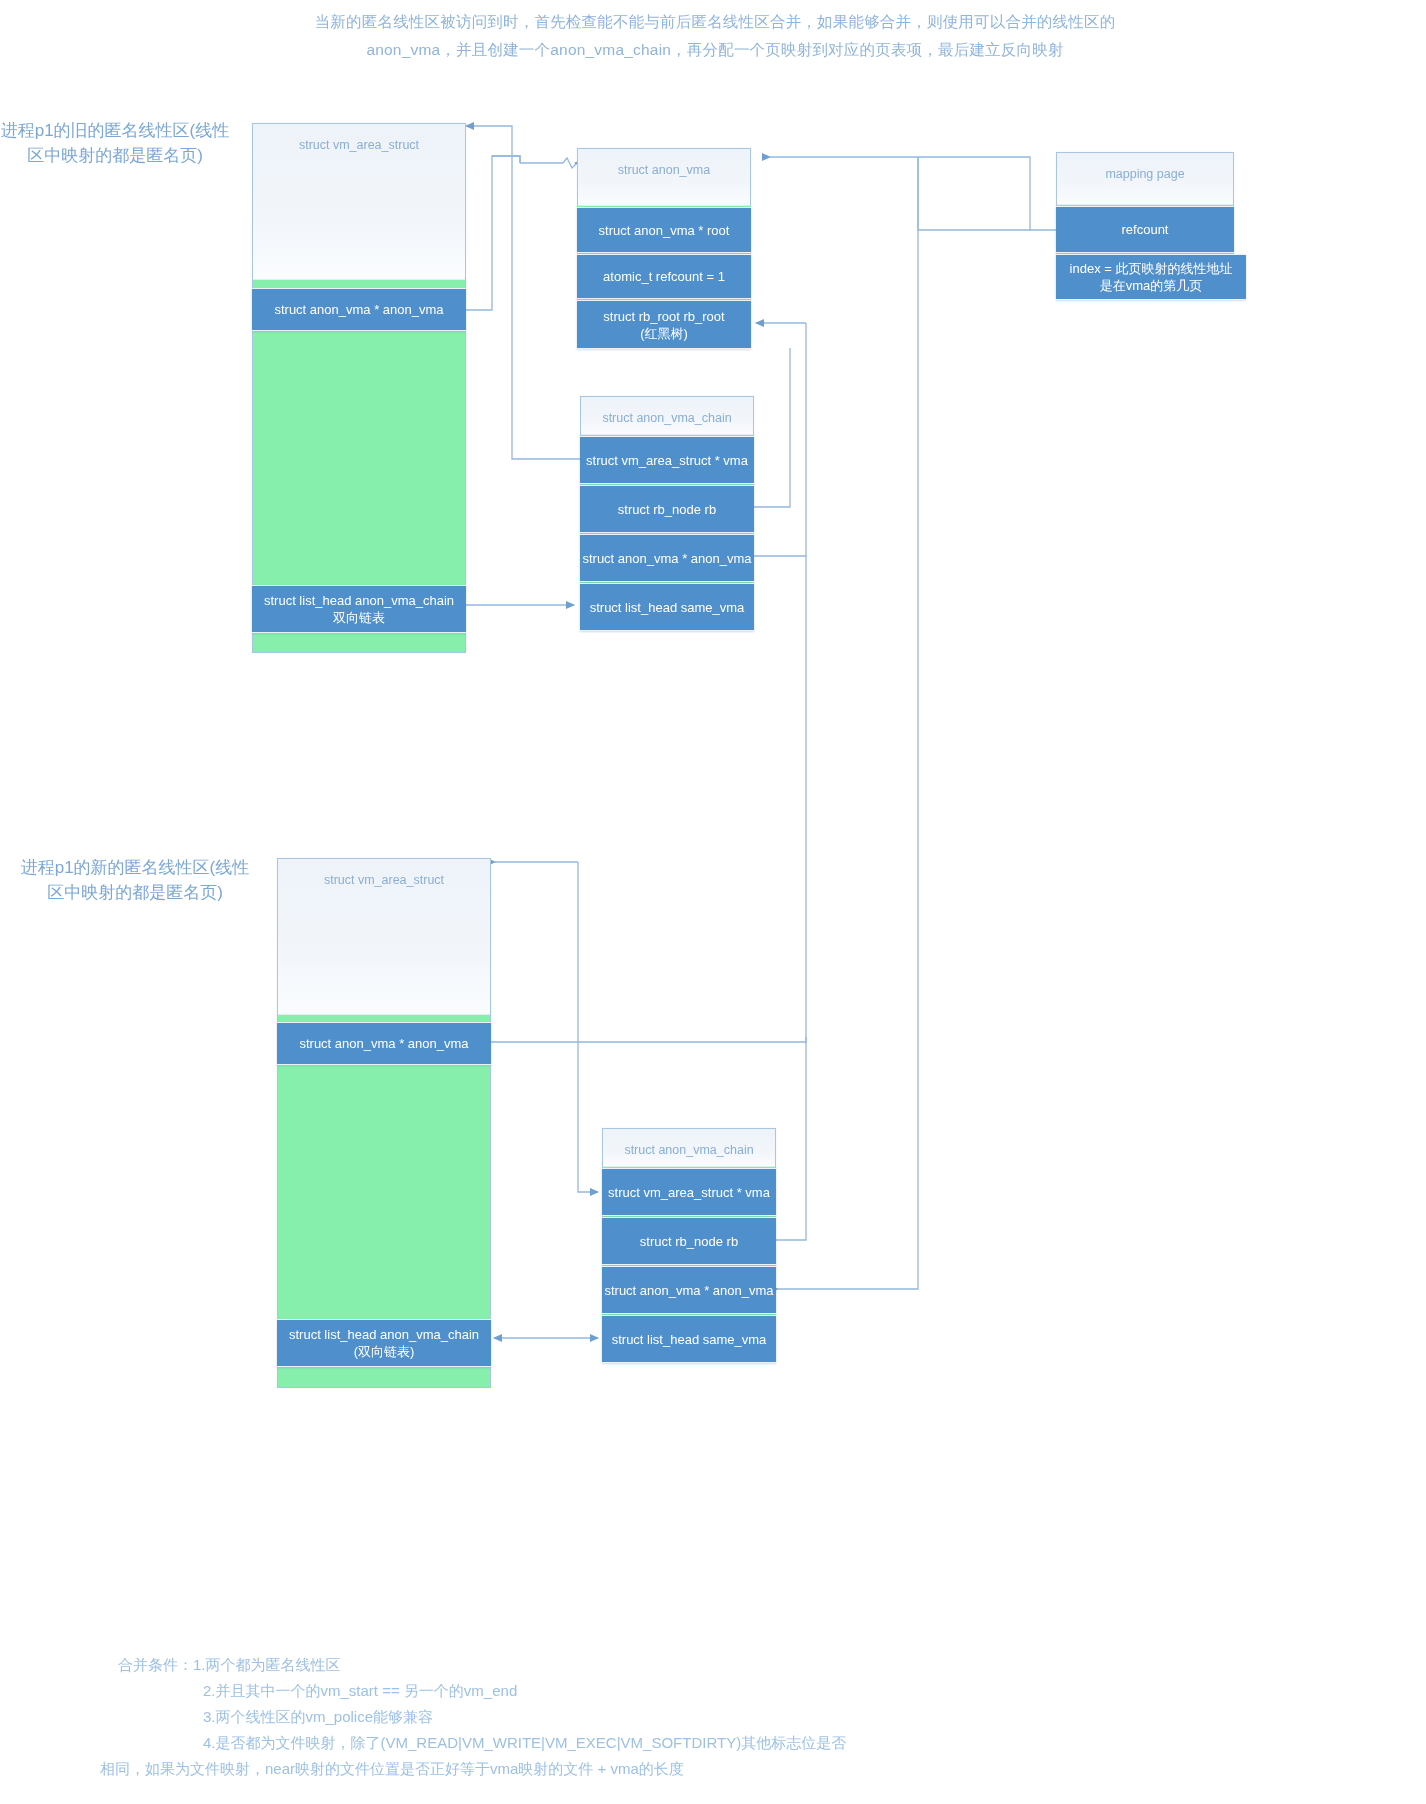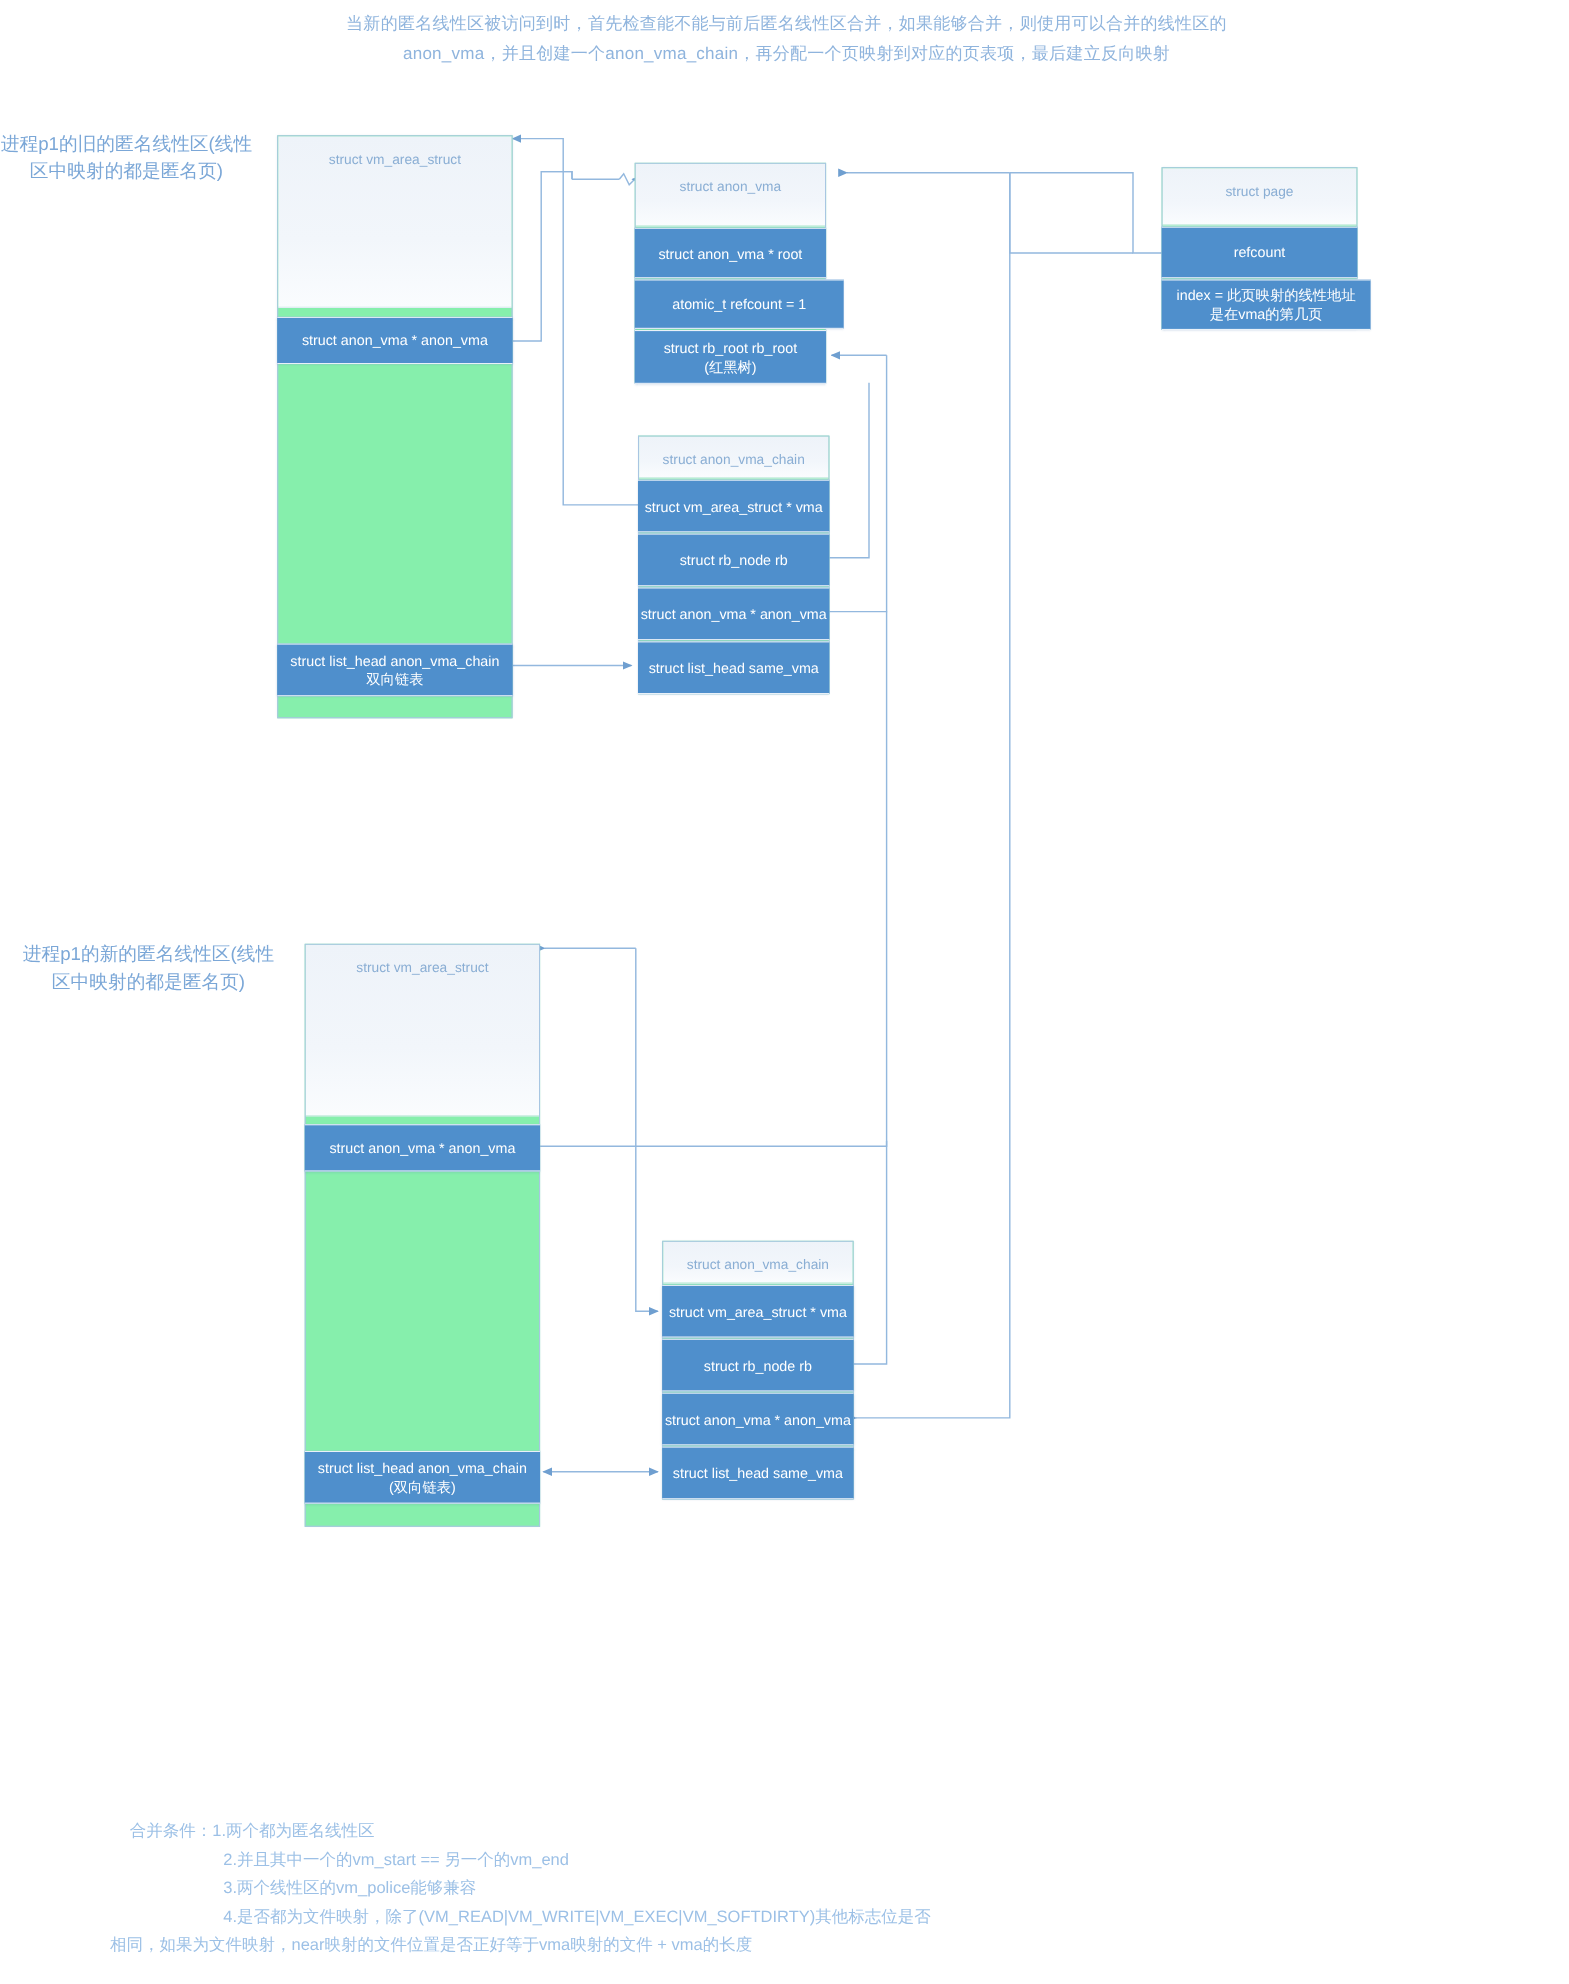--- a/index.html
+++ b/index.html
@@ -104,21 +104,21 @@
   
   #vma-old      { left: 252px; top: 123px;  width: 214px; height: 530px; }
   #vma-old-hdr  { height: 156px; width: 100%; }
   #vma-old-f1   { position:absolute; left:-1px; top:164px;  width: 214px; height: 43px; }
   #vma-old-f2   { position:absolute; left:-1px; top:461px;  width: 214px; height: 48px; }
 
   
   #anonvma      { left: 577px; top: 148px; width: 174px; height: 200px; }
   #anonvma-hdr  { height: 57px; width: 100%; }
   #anonvma-f1   { position:absolute; left:-1px; top:58px;  width: 174px; height: 46px; }
-  #anonvma-f2   { position:absolute; left:-1px; top:105px; width: 190px; height: 45px; }
+  #anonvma-f2   { position:absolute; left:-1px; top:105px; width: 174px; height: 45px; }
   #anonvma-f3   { position:absolute; left:-1px; top:151px; width: 174px; height: 49px; }
 
   
   #avc          { left: 580px; top: 396px; width: 174px; height: 235px; }
   #avc-hdr      { height: 38px; width: 100%; }
   #avc-f1       { position:absolute; left:-1px; top:39px;  width: 174px; height: 48px; }
   #avc-f2       { position:absolute; left:-1px; top:88px;  width: 174px; height: 48px; }
   #avc-f3       { position:absolute; left:-1px; top:137px; width: 174px; height: 48px; }
   #avc-f4       { position:absolute; left:-1px; top:186px; width: 174px; height: 48px; }
 
@@ -216,21 +216,21 @@
 
   <div class="box" id="avc">
     <div class="hdr" id="avc-hdr">struct anon_vma_chain</div>
     <div class="field" id="avc-f1">struct vm_area_struct * vma</div>
     <div class="field" id="avc-f2">struct rb_node rb</div>
     <div class="field" id="avc-f3">struct anon_vma * anon_vma</div>
     <div class="field" id="avc-f4">struct list_head same_vma</div>
   </div>
 
   <div class="box" id="page-box">
-    <div class="hdr" id="page-hdr">struct page</div>
+    <div class="hdr" id="page-hdr">mapping page</div>
     <div class="field" id="page-f1">refcount</div>
     <div class="field" id="page-f2">index = 此页映射的线性地址
 是在vma的第几页</div>
   </div>
 
   <div class="box" id="vma-new">
     <div class="hdr" id="vma-new-hdr">struct vm_area_struct</div>
     <div class="field" id="vma-new-f1">struct anon_vma * anon_vma</div>
     <div class="field" id="vma-new-f2">struct list_head anon_vma_chain
 (双向链表)</div>

